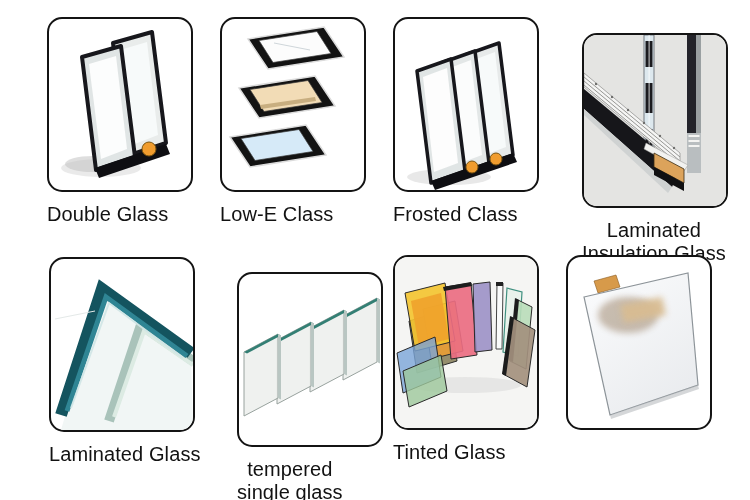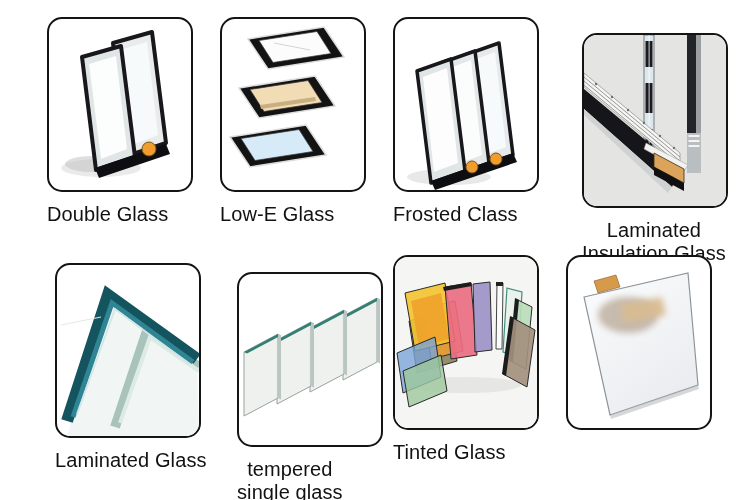--- a/index.html
+++ b/index.html
@@ -42,21 +42,21 @@
           <line x1="52" y1="24" x2="88" y2="31" stroke="#cfd6da" stroke-width="1"></line>
 
           <polygon points="17,69 93,57 113,87 37,99" fill="#131313" stroke="#dcdcdc" stroke-width="1.5"></polygon>
           <polygon points="28,70.5 86,61.5 100,83.5 42,92.5" fill="#f2dcb6" stroke="#3a3a3a" stroke-width="0.7"></polygon>
           <polygon points="38,86 93,78 94,82 39,90" fill="#c8ae80"></polygon>
 
           <polygon points="8,118 84,106 104,136 28,148" fill="#131313" stroke="#dcdcdc" stroke-width="1.5"></polygon>
           <polygon points="19,119.5 77,110.5 91,132.5 33,141.5" fill="#d6eaf8" stroke="#3a3a3a" stroke-width="0.7"></polygon>
         </svg>
       </div>
-      <figcaption class="label">Low-E Glass</figcaption>
+      <figcaption class="label">Low-E Class</figcaption>
     </figure>
 
     <figure class="cell" style="margin:0">
       <div class="imgbox">
         <svg width="142" height="171" viewBox="0 0 142 171">
           <ellipse cx="54" cy="158" rx="42" ry="8" fill="#d6d6d6" opacity="0.55"></ellipse>
           <polygon points="70,36 104,24 118,136 84,148" fill="#e7eaea" stroke="#17171c" stroke-width="3.5" stroke-linejoin="round"></polygon>
           <polygon points="76,42 100,33 111,128 87,137" fill="#f7fafa"></polygon>
           <polygon points="46,44 80,32 94,144 60,156" fill="#e3e7e7" stroke="#17171c" stroke-width="3.5" stroke-linejoin="round"></polygon>
           <polygon points="52,50 76,41 87,136 63,145" fill="#fbfcfc"></polygon>
@@ -104,21 +104,21 @@
 
           <polygon points="62,108 104,130 100,136 60,114" fill="#f2f2f0" stroke="#979795" stroke-width="0.5"></polygon>
           <polygon points="70,118 100,134 100,148 70,132" fill="#dca35b" stroke="#3a2c12" stroke-width="0.8"></polygon>
           <polygon points="70,132 100,148 100,156 70,140" fill="#101012"></polygon>
         </svg>
       </div>
       <figcaption class="label">Laminated
 Insulation Glass</figcaption>
     </figure>
 
-    <figure class="cell" style="margin:8px">
+    <figure class="cell" style="margin:2px">
       <div class="imgbox">
         <svg width="142" height="171" viewBox="0 0 142 171">
           <polygon points="51,30 140,94 142,171 10,171" fill="#f1f6f5"></polygon>
 
           <path d="M 58,162 L 90,66 L 142,102" fill="none" stroke="#a9c3ba" stroke-width="10" stroke-linejoin="miter"></path>
           <path d="M 63,158 L 93,72 L 142,106" fill="none" stroke="#dcebe3" stroke-width="4"></path>
 
           <path d="M 10,156 L 51,30 L 140,94" fill="none" stroke="#14545f" stroke-width="12" stroke-linejoin="miter"></path>
           <path d="M 16,152 L 55,38 L 136,97" fill="none" stroke="#2f8594" stroke-width="5"></path>
           <path d="M 20,149 L 58,44 L 132,99" fill="none" stroke="#cfe6e6" stroke-width="2" opacity="0.9"></path>

